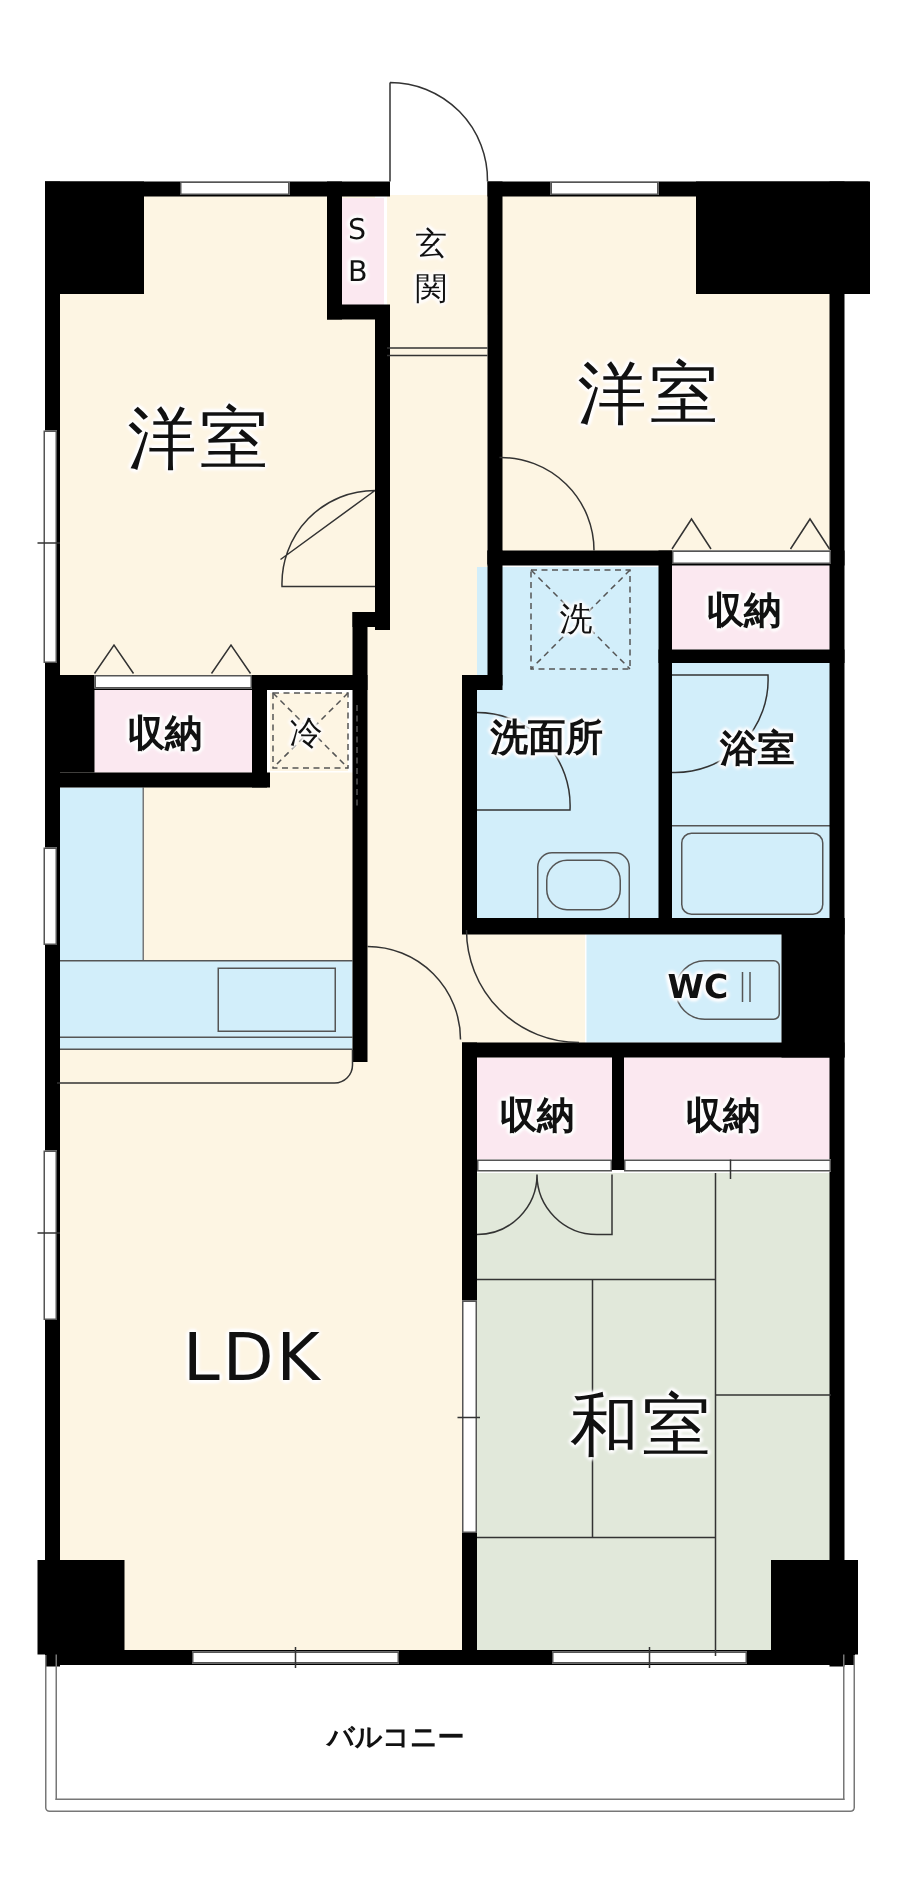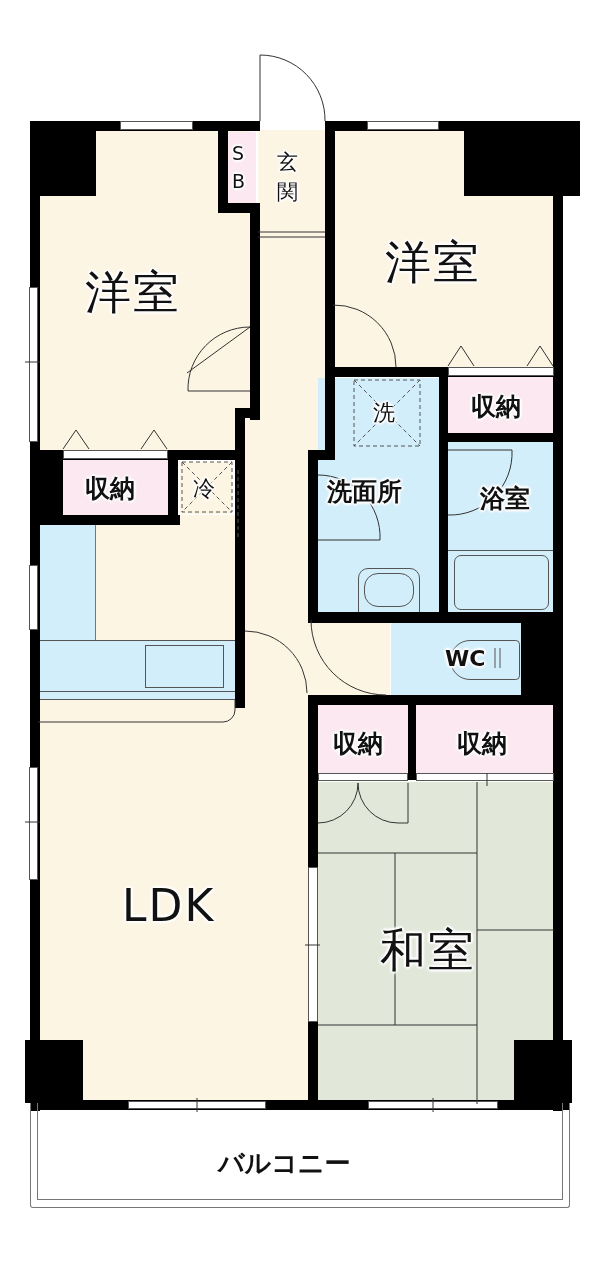--- a/index.html
+++ b/index.html
@@ -161,13 +161,13 @@
 <div class="label mid" style="left:327px;top:475px;">洗面所</div>
 <div class="label mid" style="left:480px;top:482px;">浴室</div>
 <div class="label mid" style="left:397px;top:646px;font-size:22px;margin-left:48px;">WC</div>
 
 <div class="label mid" style="left:333px;top:727px;">収納</div>
 <div class="label mid" style="left:457px;top:727px;">収納</div>
 
 <div class="label big" style="left:122px;top:880px;font-size:44px;">LDK</div>
 <div class="label big" style="left:380px;top:920px;">和室</div>
 
-<div class="label mid" style="left:218px;top:1146px;font-size:26px;text-shadow:none;">バルコニー</div>
+<div class="label mid" style="left:218px;top:1146px;font-size:18px;text-shadow:none;">バルコニー</div>
 
 </body></html>

